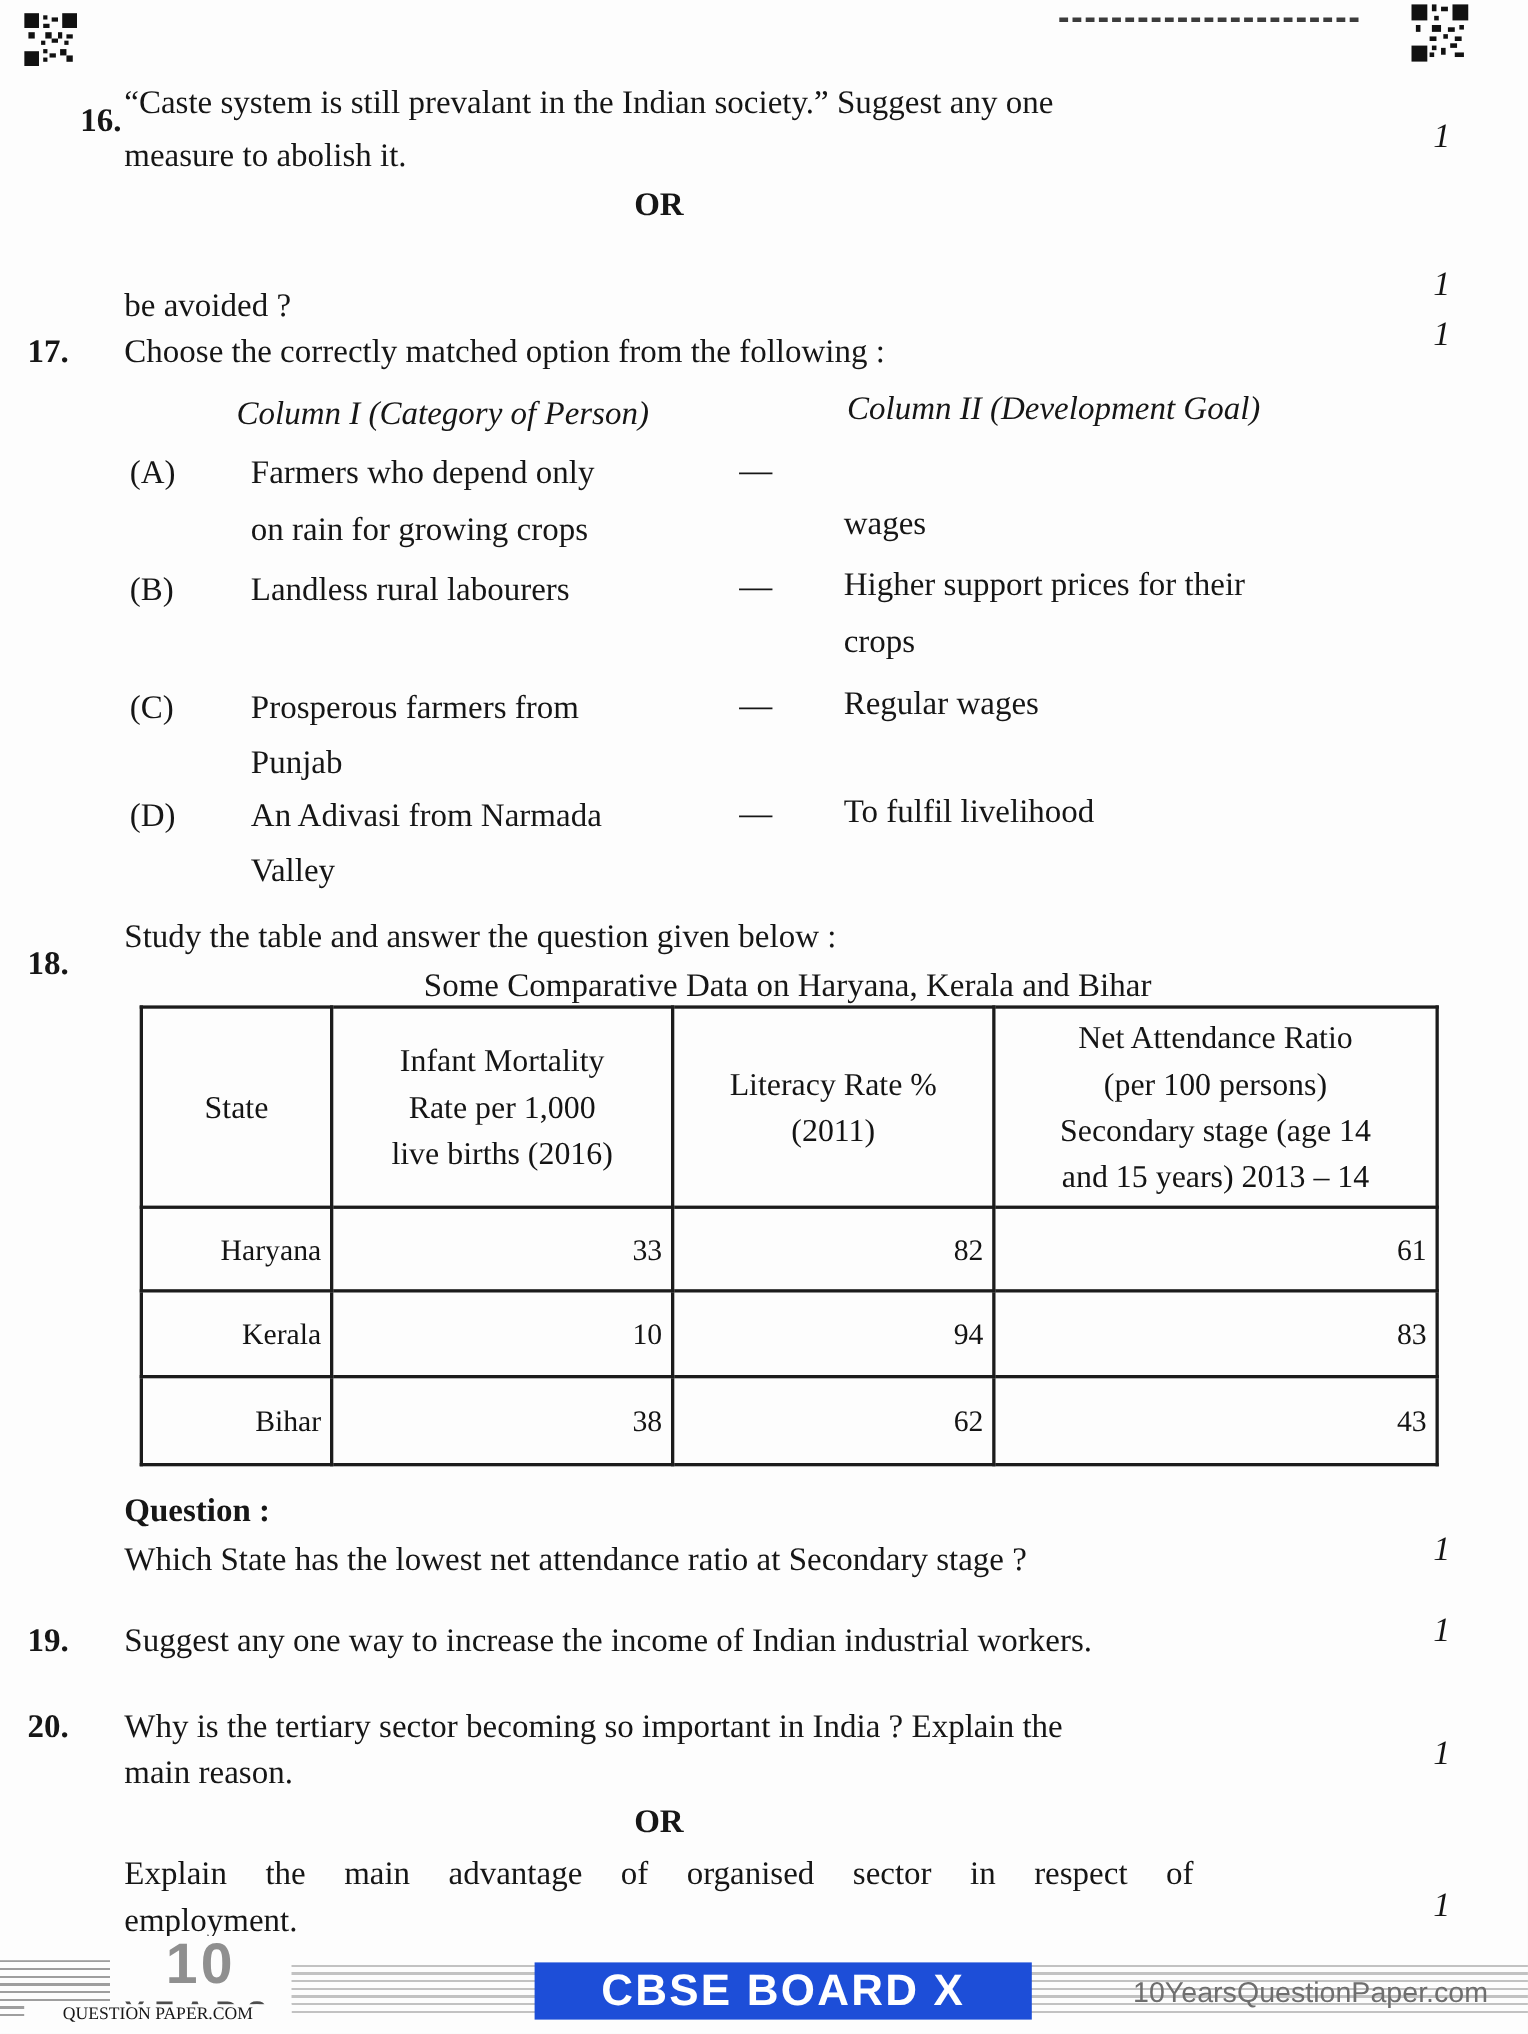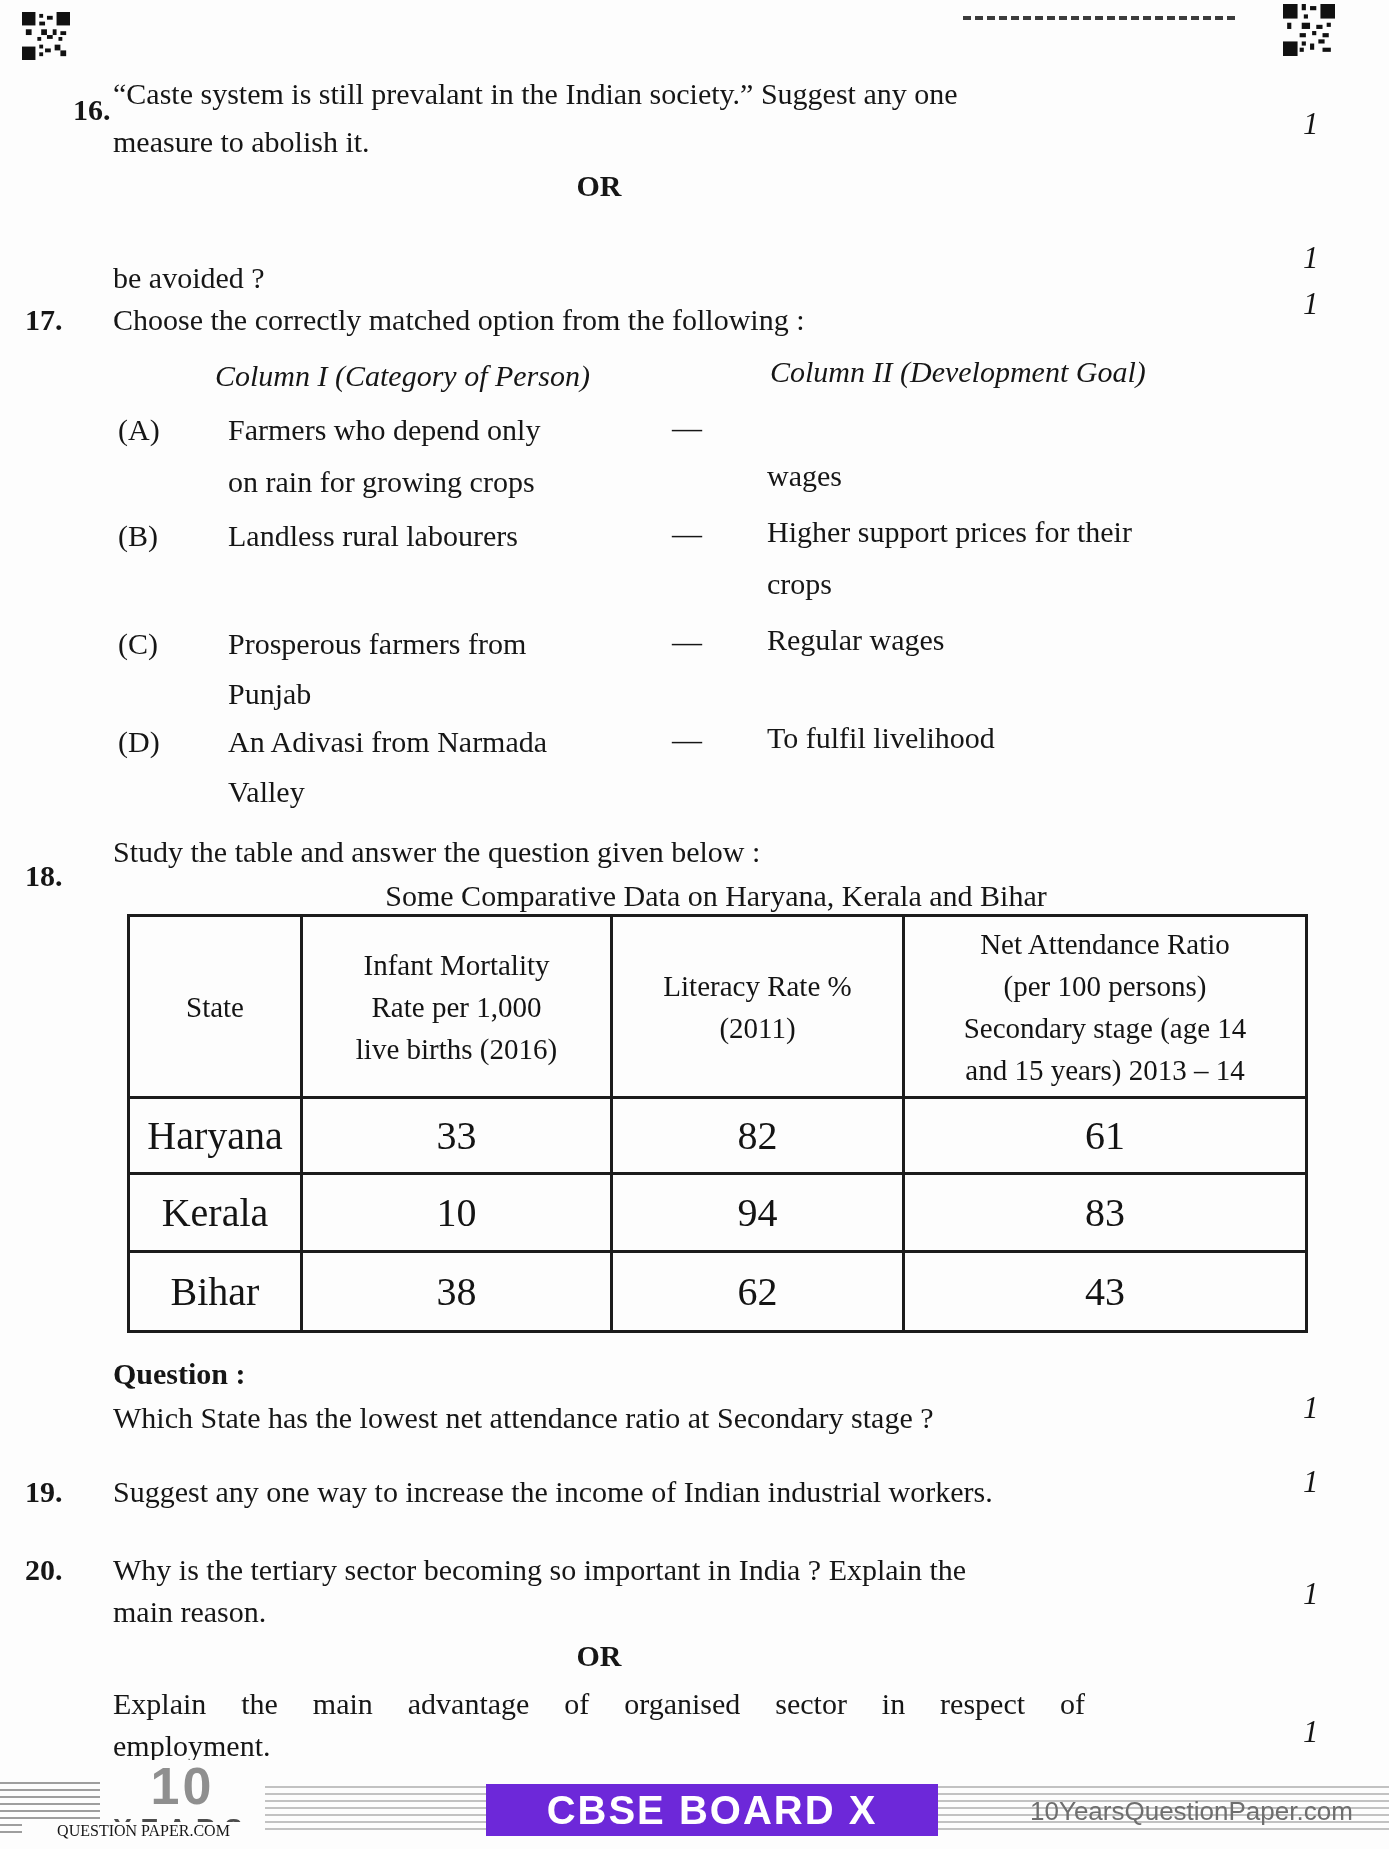--- a/index.html
+++ b/index.html
@@ -16,29 +16,29 @@
   .jst{white-space:normal;text-align:justify;text-align-last:justify;}
   .qr{position:absolute;}
   .dashline{position:absolute;border-top:4px dashed #3c3c3c;height:0;}
   
   .cmp{position:absolute;border-collapse:collapse;table-layout:fixed;}
   .cmp td,.cmp th{
     border:3px solid #1c1c1c;text-align:center;vertical-align:middle;
     font:29px/42px "Liberation Serif","DejaVu Serif",serif;font-weight:normal;color:#141414;
     padding:4px 8px;
   }
-  .cmp .val{font-size:40px;}
+  .cmp .val{font-size:27px;text-align:right;}
   
   .stripes{position:absolute;background:repeating-linear-gradient(to bottom,#9e9e9e 0 2px,rgba(0,0,0,0) 2px 7px);}
   .stripes.light{background:repeating-linear-gradient(to bottom,#c2c2c2 0 2px,rgba(0,0,0,0) 2px 7px);}
   .logo{position:absolute;text-align:center;background:#fdfdfd;}
   .logo .ten{font:bold 52px/1 "Liberation Sans","DejaVu Sans",sans-serif;color:#8f8f8f;letter-spacing:3px;}
   .logo .years{font:bold 27px/1.1 "Liberation Sans","DejaVu Sans",sans-serif;color:#4d4d4d;letter-spacing:9px;margin-top:3px;}
   .banner{
-    position:absolute;background:#6d28d9;color:#ffffff;display:flex;align-items:center;justify-content:center;
+    position:absolute;background:#1d4ed8;color:#ffffff;display:flex;align-items:center;justify-content:center;
     font:bold 40px/1 "Liberation Sans","DejaVu Sans",sans-serif;letter-spacing:2px;text-align:center;
   }
   .site{position:absolute;font:26px/1.2 "Liberation Sans","DejaVu Sans",sans-serif;color:#6e6e6e;}
 </style>
 </head>
 <body>
 
 <div class="page">
 
   

